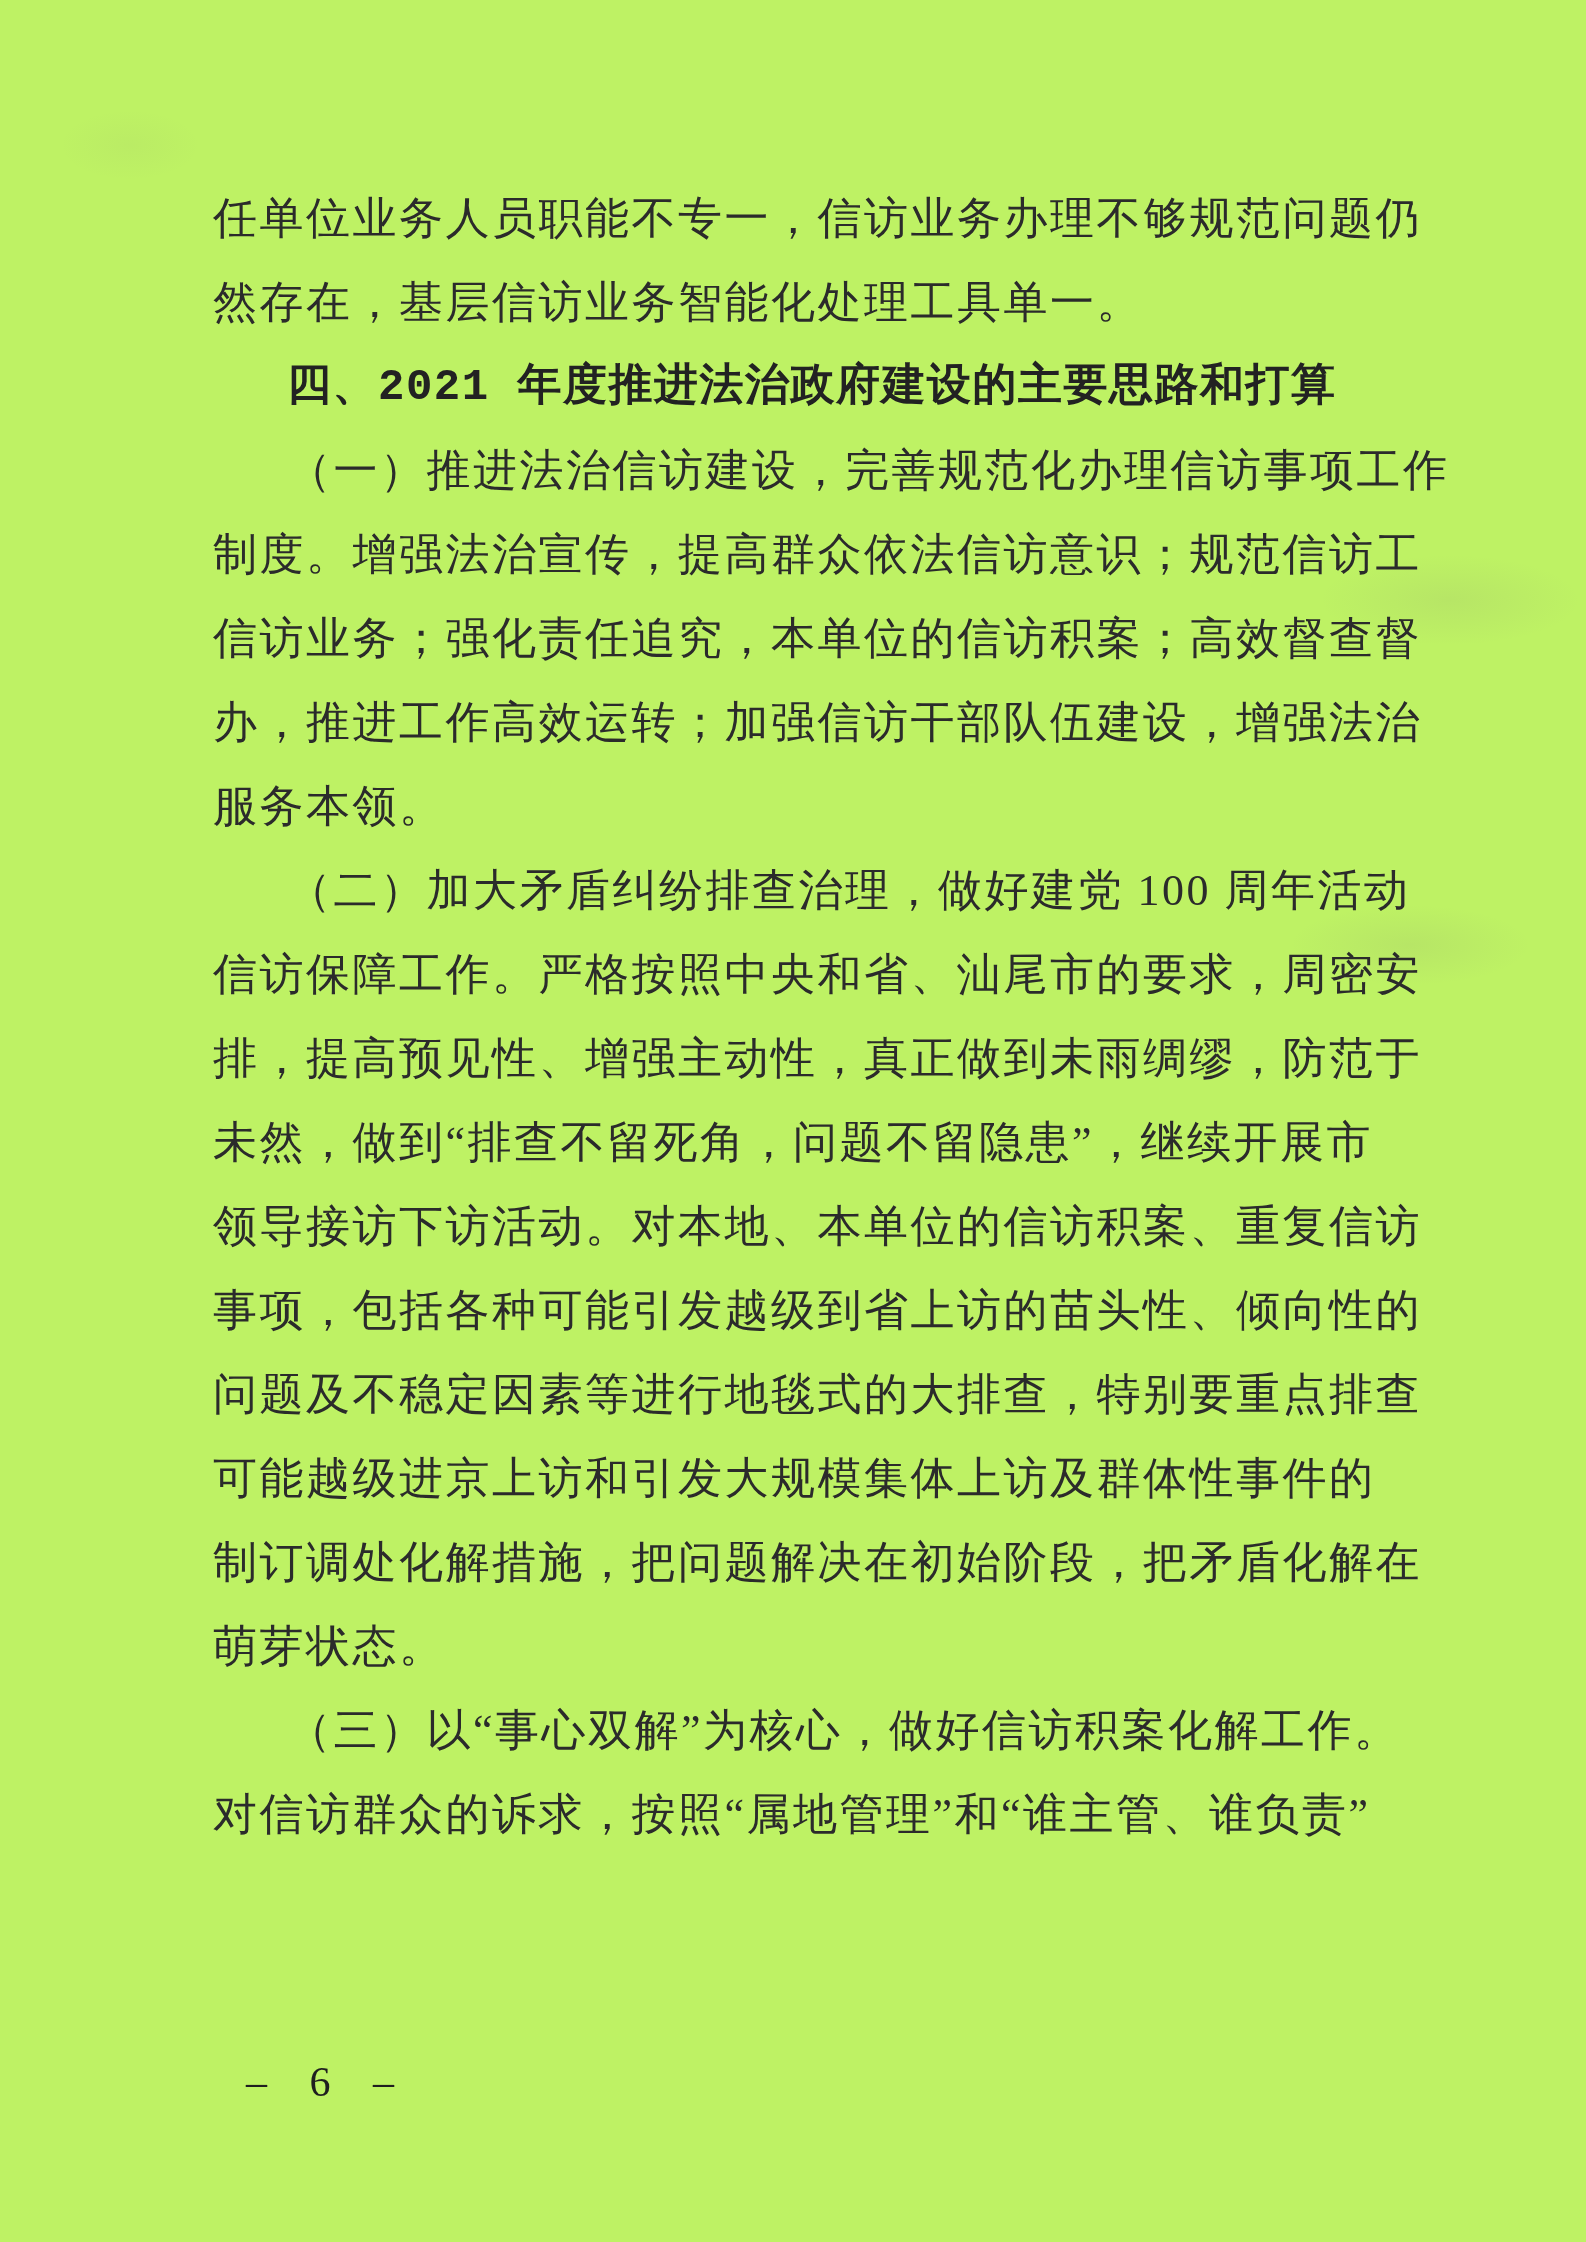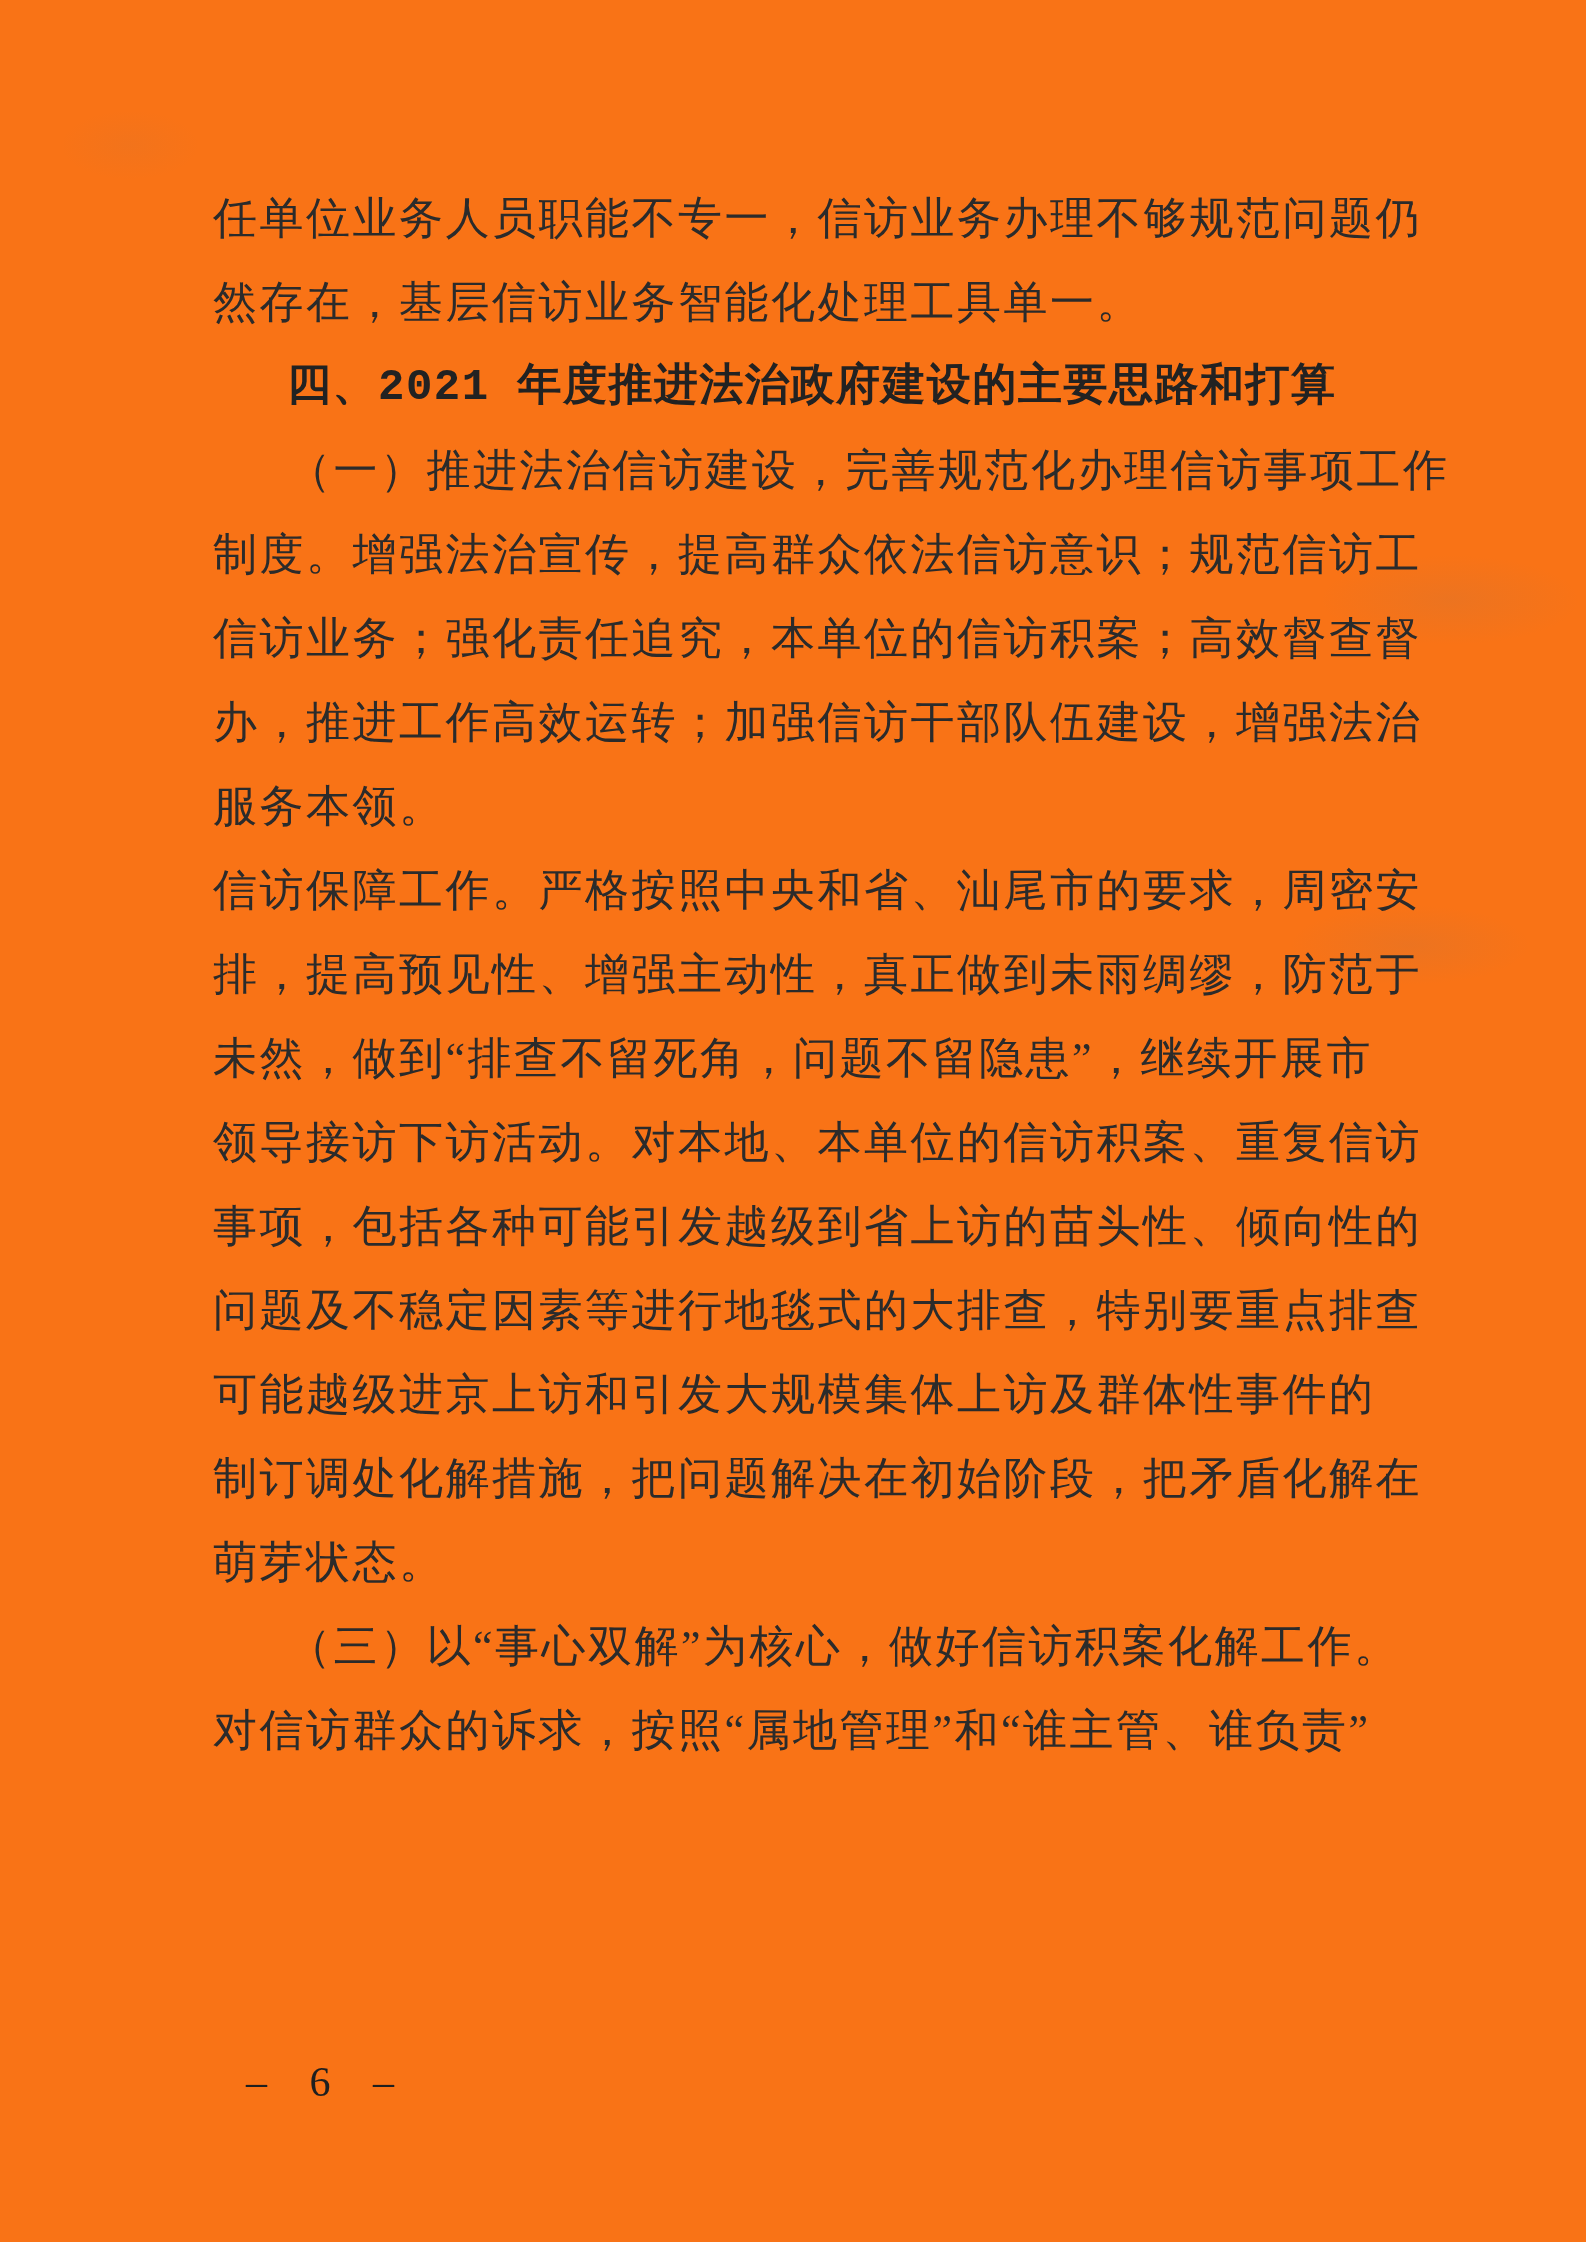--- a/index.html
+++ b/index.html
@@ -5,21 +5,21 @@
   html, body {
     margin: 0;
     padding: 0;
     background: #e8e8e8;
   }
   .page {
     position: relative;
     width: 1586px;
     height: 2242px;
     margin: 0 auto;
-    background: #f97316;
+    background: #bef264;
     overflow: hidden;
     font-family: "Liberation Serif", "DejaVu Serif", serif;
     color: #2b2b2b;
   }
   .content {
     position: absolute;
     left: 213px;
     top: 177px;
     width: 1215px;
   }
@@ -69,20 +69,21 @@
 
   <div class="content">
       <div class="line body">任单位业务人员职能不专一，信访业务办理不够规范问题仍</div>
       <div class="line body">然存在，基层信访业务智能化处理工具单一。</div>
       <div class="line heading indent">四、2021 年度推进法治政府建设的主要思路和打算</div>
       <div class="line body indent">（一）推进法治信访建设，完善规范化办理信访事项工作</div>
       <div class="line body">制度。增强法治宣传，提高群众依法信访意识；规范信访工</div>
       <div class="line body">信访业务；强化责任追究，本单位的信访积案；高效督查督</div>
       <div class="line body">办，推进工作高效运转；加强信访干部队伍建设，增强法治</div>
       <div class="line body">服务本领。</div>
+      <div class="line body indent">（二）加大矛盾纠纷排查治理，做好建党 100 周年活动</div>
       <div class="line body">信访保障工作。严格按照中央和省、汕尾市的要求，周密安</div>
       <div class="line body">排，提高预见性、增强主动性，真正做到未雨绸缪，防范于</div>
       <div class="line body">未然，做到“排查不留死角，问题不留隐患”，继续开展市</div>
       <div class="line body">领导接访下访活动。对本地、本单位的信访积案、重复信访</div>
       <div class="line body">事项，包括各种可能引发越级到省上访的苗头性、倾向性的</div>
       <div class="line body">问题及不稳定因素等进行地毯式的大排查，特别要重点排查</div>
       <div class="line body">可能越级进京上访和引发大规模集体上访及群体性事件的</div>
       <div class="line body">制订调处化解措施，把问题解决在初始阶段，把矛盾化解在</div>
       <div class="line body">萌芽状态。</div>
       <div class="line body indent">（三）以“事心双解”为核心，做好信访积案化解工作。</div>

